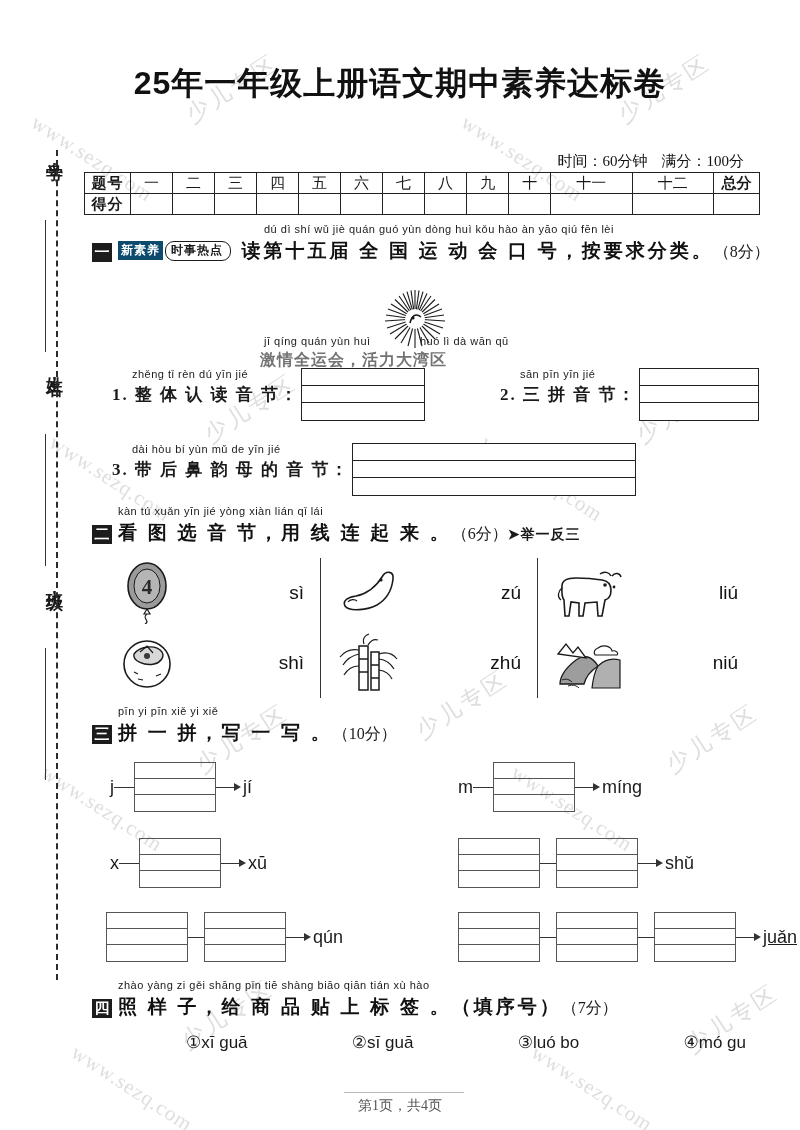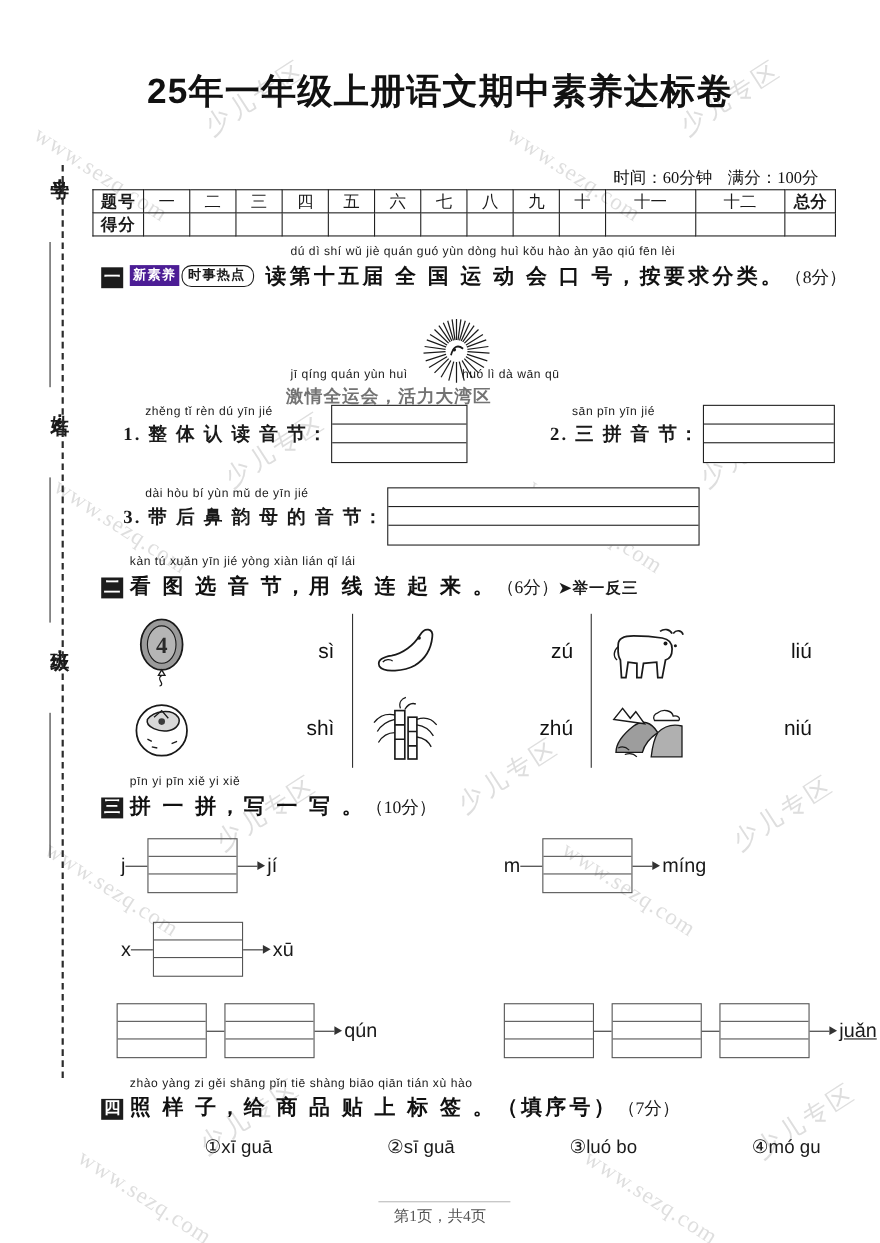--- a/index.html
+++ b/index.html
@@ -150,21 +150,21 @@
     color: #111;
   }
   .sec-score {
     font-family: "Liberation Serif", serif;
     font-size: 16px;
     letter-spacing: 0;
     text-align: center;
   }
   .badge-dark {
     display: inline-block;
-    background: #4c1d95; color: #fff;
+    background: #0c4a6e; color: #fff;
     font-family: "Liberation Serif", serif;
     font-weight: bold;
     font-size: 12px;
     padding: 1px 3px;
     letter-spacing: 1px;
     vertical-align: 3px;
   }
   .badge-out {
     display: inline-block;
     border: 1.4px solid #1c1c1c;
@@ -642,20 +642,38 @@
         <div></div>
         <div></div>
     </span>
     <span class="arrow-wrap">
         <span class="arrow-line"></span>
         <span class="arrow-head"></span>
       </span>
     <span class="result">xū</span>
   </div>
 
+  <div class="combine" style="left:458px; top:838px;">
+    <span class="cbox">
+      <div></div>
+        <div></div>
+        <div></div>
+    </span>
+    <span class="link"></span>
+    <span class="cbox">
+      <div></div>
+        <div></div>
+        <div></div>
+    </span>
+    <span class="arrow-wrap">
+        <span class="arrow-line"></span>
+        <span class="arrow-head"></span>
+      </span>
+    <span class="result">shǔ</span>
+  </div>
 
   <div class="combine" style="left:106px; top:912px;">
     <span class="cbox">
       <div></div>
         <div></div>
         <div></div>
     </span>
     <span class="link"></span>
     <span class="cbox">
       <div></div>

